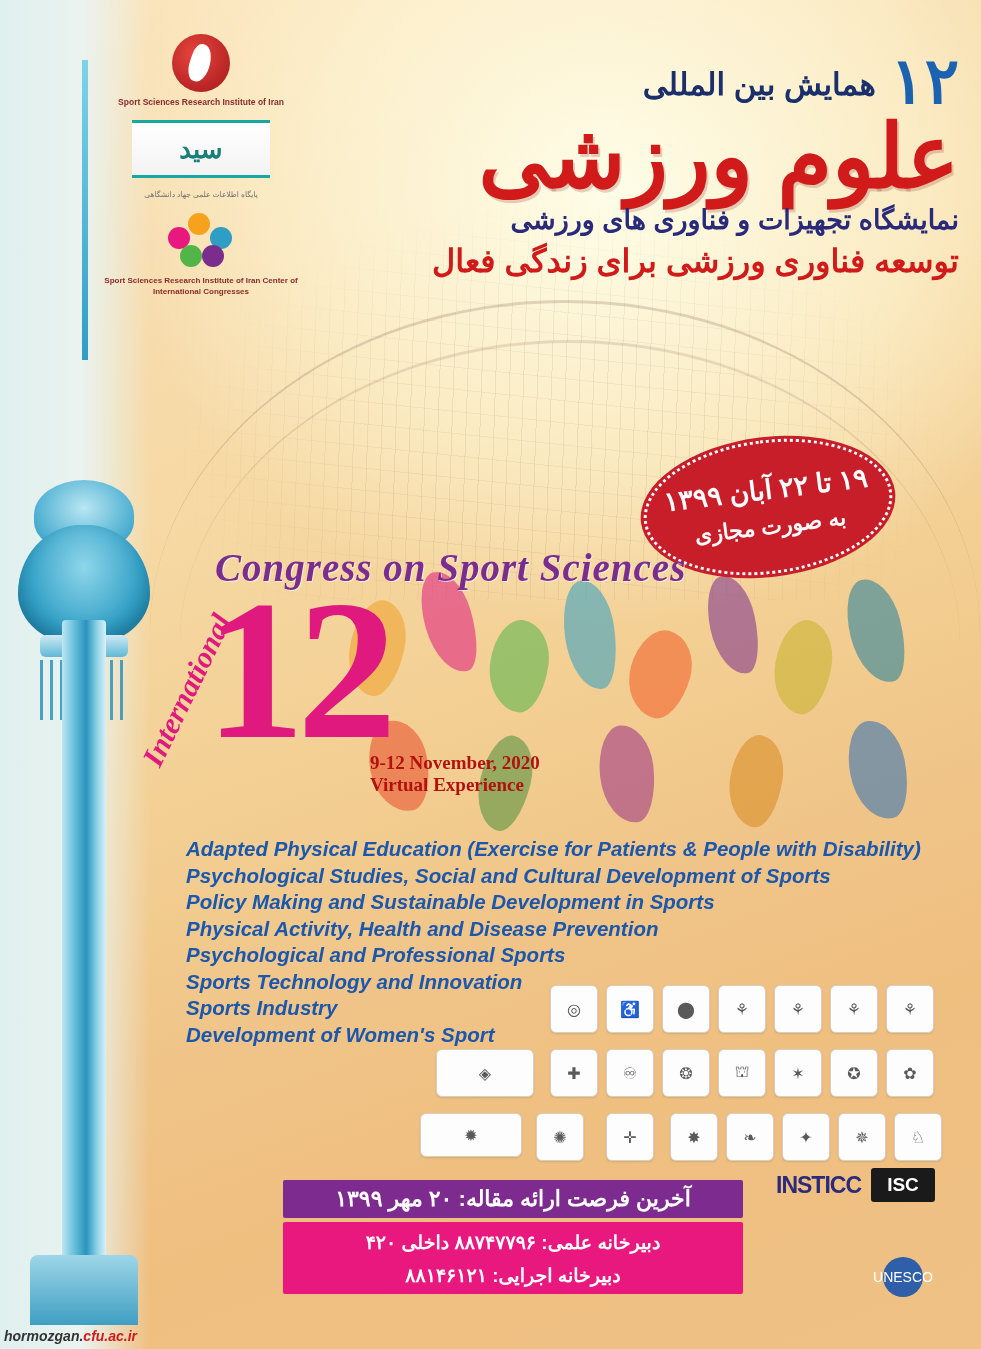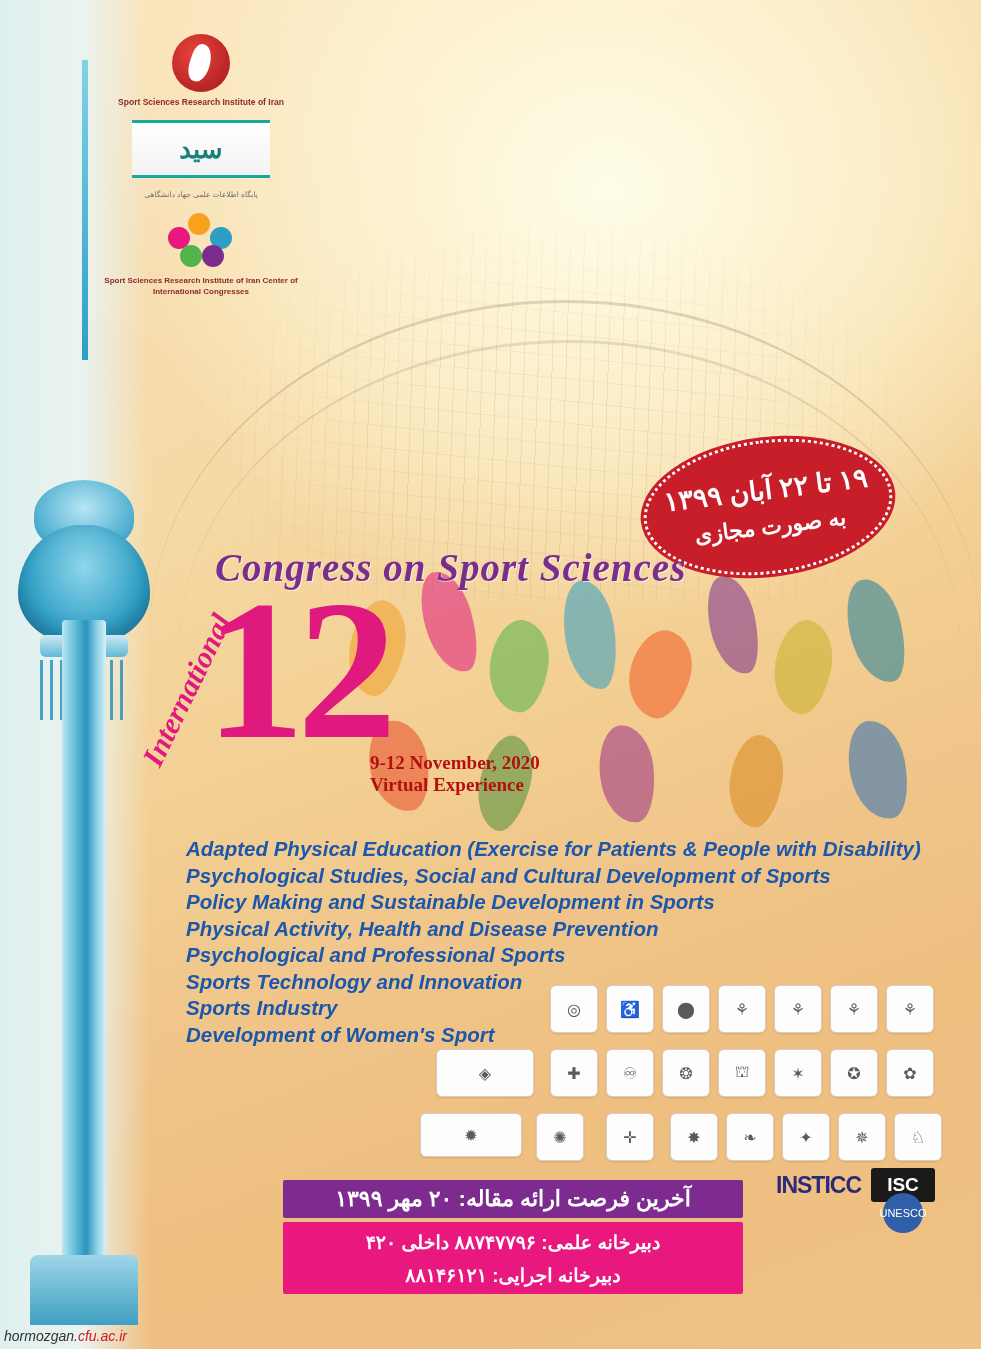--- a/index.html
+++ b/index.html
@@ -197,43 +197,43 @@
   .isc-badge{
     position:absolute;right:46px;top:1168px;width:64px;height:34px;
     background:#1a1a1a;color:#fff;font-weight:bold;font-size:19px;
     display:flex;align-items:center;justify-content:center;border-radius:3px;
   }
   .insticc{
     position:absolute;right:120px;top:1172px;font-size:23px;font-weight:bold;color:#2b2b7a;
     letter-spacing:-1px;
   }
   .unesco{
-    position:absolute;right:58px;top:1193px;width:40px;height:40px;border-radius:50%;
-    background:#2e5fa8;color:#fff;font-size:11px;display:flex;align-items:center;justify-content:center;margin-left:19px;
+    position:absolute;right:58px;top:1257px;width:40px;height:40px;border-radius:50%;
+    background:#2e5fa8;color:#fff;font-size:14px;display:flex;align-items:center;justify-content:center;margin-left:19px;
   }
   
   .deadline{
     position:absolute;left:283px;top:1180px;width:460px;height:38px;
     background:#7d2b8f;color:#ffffff;direction:rtl;
     display:flex;align-items:center;justify-content:center;
     font-size:22px;font-weight:bold;border-radius:2px;
   }
   .contact{
     position:absolute;left:283px;top:1222px;width:460px;height:72px;
     background:#e8187f;color:#ffffff;direction:rtl;
     padding:4px 14px 16px 14px;box-sizing:border-box;border-radius:2px;
   }
   .contact div{font-size:19px;font-weight:bold;line-height:33px;text-align:center;}
   .site{
     position:absolute;left:283px;top:1300px;width:460px;
     text-align:center;font-size:26px;font-weight:bold;font-style:italic;color:#2b2b8f;
   }
   .watermark{
     position:absolute;left:4px;top:1328px;
-    font-size:14px;font-weight:normal;font-style:italic;
+    font-size:14px;font-weight:bold;font-style:italic;
     color:#333;
     text-align:center;
   }
   .watermark .red{color:#d11a1a;}
 </style>
 </head>
 <body>
 
 <div id="poster">
 
@@ -281,20 +281,29 @@
       <span style="left:0;top:14px;background:#e8187f;"></span>
       <span style="left:20px;top:0;background:#f6a21d;"></span>
       <span style="left:42px;top:14px;background:#2f9ec4;"></span>
       <span style="left:12px;top:32px;background:#53b44a;"></span>
       <span style="left:34px;top:32px;background:#7b2d8e;"></span>
     </div>
     <div class="congress-caption">Sport Sciences Research Institute of Iran
 Center of International Congresses</div>
   </div>
 
+  <div class="fa-top">
+    <div>
+      <span class="fa-12">۱۲</span>
+      <span class="fa-small">همایش بین المللی</span>
+    </div>
+    <div class="fa-title">علوم ورزشی</div>
+    <div class="fa-expo">نمایشگاه تجهیزات و فناوری های ورزشی</div>
+    <div class="fa-slogan">توسعه فناوری ورزشی برای زندگی فعال</div>
+  </div>
 
   <div class="stamp">
     <div class="l1">۱۹ تا ۲۲ آبان ۱۳۹۹</div>
     <div class="l2">به صورت مجازی</div>
   </div>
 
   <div class="en-congress">Congress on Sport  Sciences</div>
   <div class="intl-vert">International</div>
   <div class="big12">12</div>
   <div class="en-date">

